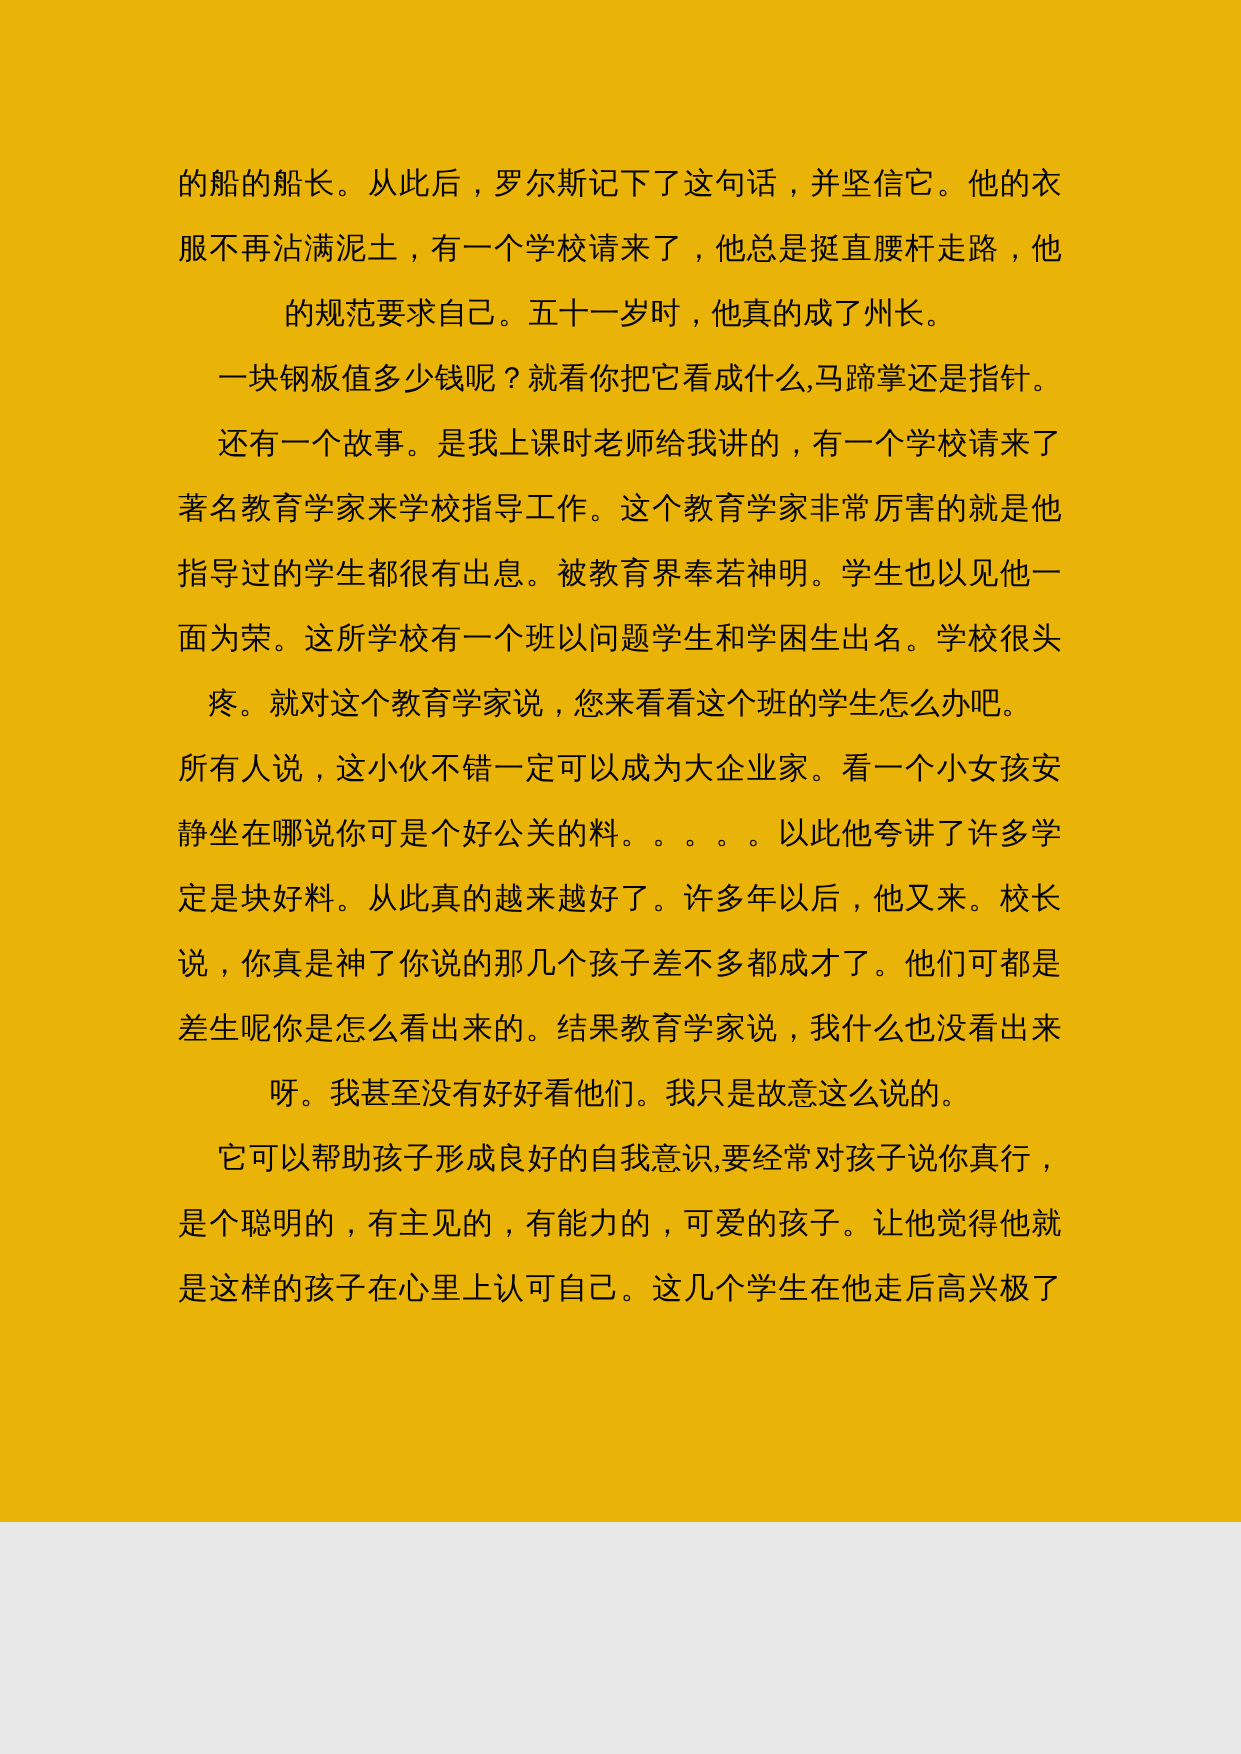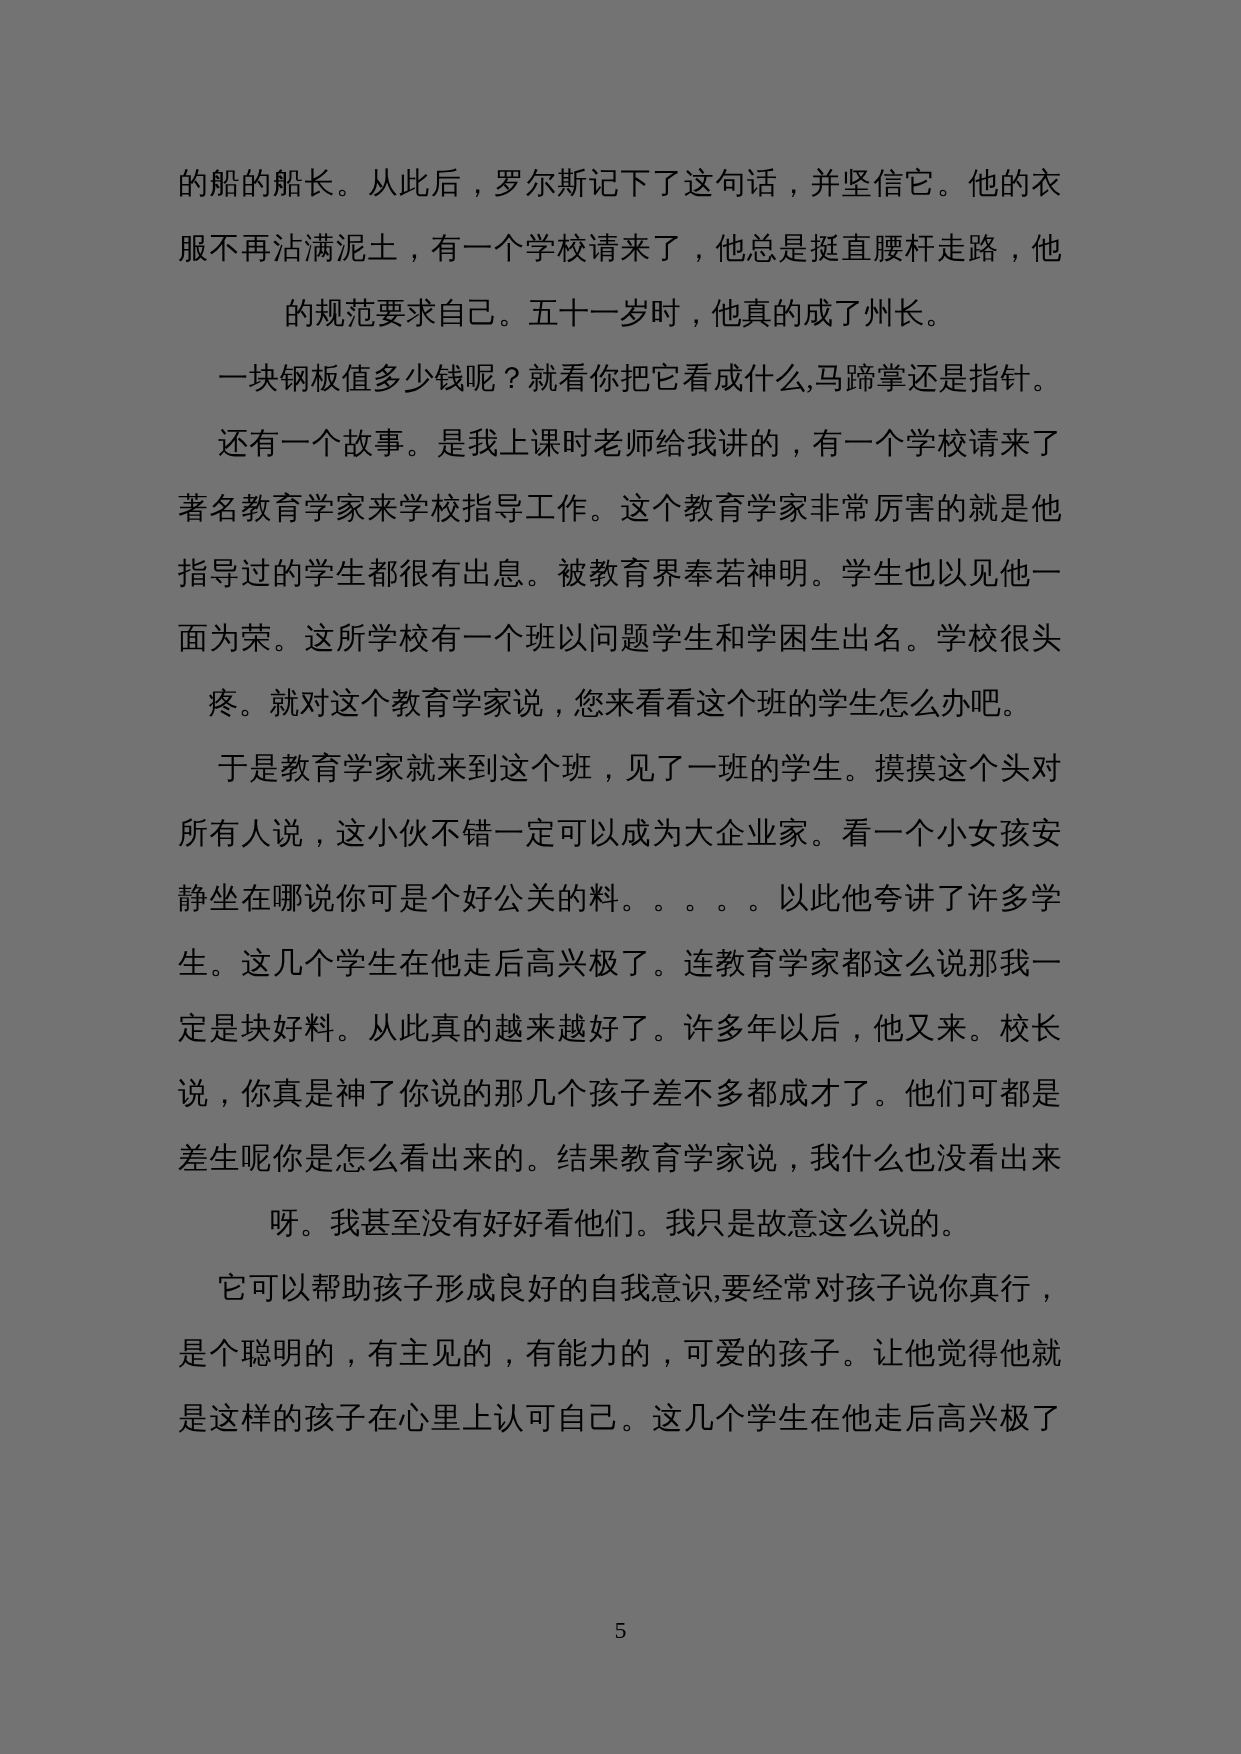--- a/index.html
+++ b/index.html
@@ -3,23 +3,23 @@
 <meta charset="utf-8">
 <style>
   html, body {
     margin: 0;
     padding: 0;
     background: #e8e8e8;
   }
   .page {
     position: relative;
     width: 1241px;
-    height: 1754px;
+    height: 1522px;
     margin: 0 auto;
-    background: #737373;
+    background: #eab308;
     color: #000000;
     font-family: "Liberation Serif", "DejaVu Serif", serif;
     overflow: hidden;
   }
   .text-block {
     position: absolute;
     left: 178px;
     top: 150px;
     width: 884px;
     font-size: 30px;
@@ -56,24 +56,22 @@
   <div class="text-block">
       <div class="line fill">的船的船长。从此后，罗尔斯记下了这句话，并坚信它。他的衣</div>
       <div class="line fill">服不再沾满泥土，有一个学校请来了，他总是挺直腰杆走路，他</div>
       <div class="line">的规范要求自己。五十一岁时，他真的成了州长。</div>
       <div class="line fill indent">一块钢板值多少钱呢？就看你把它看成什么,马蹄掌还是指针。</div>
       <div class="line fill indent">还有一个故事。是我上课时老师给我讲的，有一个学校请来了</div>
       <div class="line fill">著名教育学家来学校指导工作。这个教育学家非常厉害的就是他</div>
       <div class="line fill">指导过的学生都很有出息。被教育界奉若神明。学生也以见他一</div>
       <div class="line fill">面为荣。这所学校有一个班以问题学生和学困生出名。学校很头</div>
       <div class="line">疼。就对这个教育学家说，您来看看这个班的学生怎么办吧。</div>
-      <div class="line fill indent">于是教育学家就来到这个班，见了一班的学生。摸摸这个头对</div>
       <div class="line fill">所有人说，这小伙不错一定可以成为大企业家。看一个小女孩安</div>
       <div class="line fill">静坐在哪说你可是个好公关的料。。。。。以此他夸讲了许多学</div>
-      <div class="line fill">生。这几个学生在他走后高兴极了。连教育学家都这么说那我一</div>
       <div class="line fill">定是块好料。从此真的越来越好了。许多年以后，他又来。校长</div>
       <div class="line fill">说，你真是神了你说的那几个孩子差不多都成才了。他们可都是</div>
       <div class="line fill">差生呢你是怎么看出来的。结果教育学家说，我什么也没看出来</div>
       <div class="line">呀。我甚至没有好好看他们。我只是故意这么说的。</div>
       <div class="line fill indent">它可以帮助孩子形成良好的自我意识,要经常对孩子说你真行，</div>
       <div class="line fill">是个聪明的，有主见的，有能力的，可爱的孩子。让他觉得他就</div>
       <div class="line fill">是这样的孩子在心里上认可自己。这几个学生在他走后高兴极了</div>
     </div>
   <div class="page-footer">5</div>
 </div>

